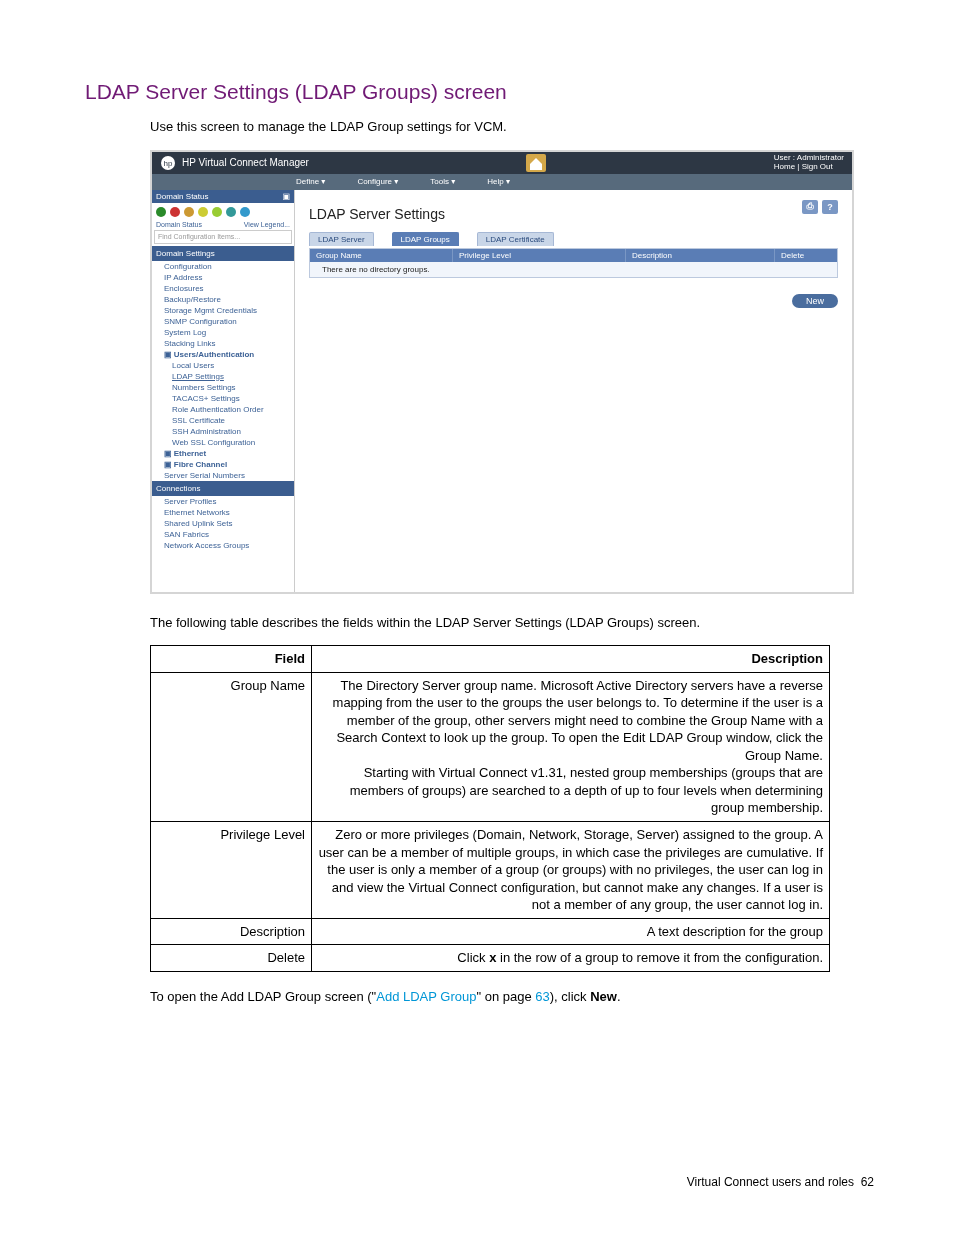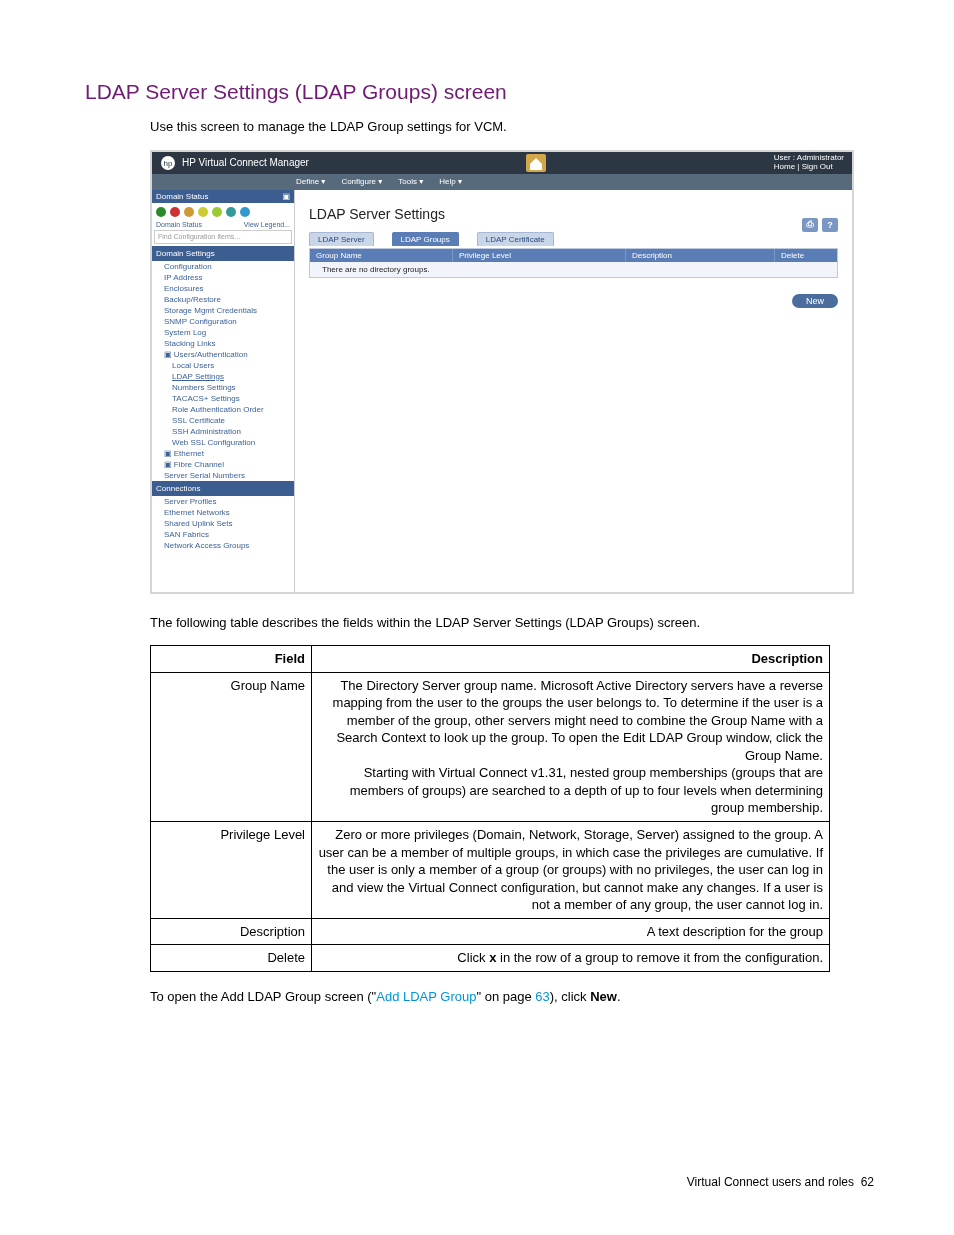--- a/index.html
+++ b/index.html
@@ -3,35 +3,35 @@
 <meta charset="utf-8">
 <style>
   body{margin:0;background:#fff;font-family:Arial,Helvetica,sans-serif;font-size:13px;color:#000;padding:80px 70px 40px 85px;width:954px;box-sizing:border-box}
   h1{font-size:21px;font-weight:normal;color:#701a75;margin:0 0 14px 0}
   .intro,.caption,.postnote{margin-left:65px;margin-bottom:14px;line-height:1.35}
   .screenshot{margin-left:65px;border:2px solid #d5d5d5;width:700px;height:440px;background:#f9a8d4;position:relative;font-size:9px;color:#4a6a9e;margin-bottom:20px}
   .ss-top{background:#2d3744;color:#fff;height:22px;display:flex;align-items:center;padding:0 8px;font-size:10px}
   .ss-top svg{margin-right:6px}
   .ss-top-user{margin-left:auto;font-size:8px;line-height:1.1;text-align:left}
   .ss-top-user a{color:#fff;text-decoration:none}
-  .ss-menubar{background:#576a7c;color:#fff;height:16px;display:flex;align-items:center;padding-left:144px;font-size:8px;gap:16px}
+  .ss-menubar{background:#576a7c;color:#fff;height:16px;display:flex;align-items:center;padding-left:144px;font-size:8px;gap:32px}
   .ss-body{display:flex;height:402px}
   .ss-side{width:142px;border-right:1px solid #ccc;background:#fff;overflow:hidden;position:relative}
   .ss-side-hdr{background:#3b5d8f;color:#fff;padding:2px 4px;font-size:8px;display:flex;justify-content:space-between;align-items:center}
   .ss-side-icons{padding:4px;display:flex;flex-wrap:wrap;gap:4px;font-size:7px;color:#4a6a9e}
   .ss-side-icons span{width:10px;height:10px;border-radius:50%;display:inline-block}
   .ss-search{margin:2px;height:12px;border:1px solid #ccc;font-size:7px;color:#999;padding:0 3px;display:flex;align-items:center}
   .ss-section{background:#3b5d8f;color:#fff;padding:3px 4px;font-size:8px}
   .ss-item{padding:1px 0 1px 12px;font-size:8px;color:#3d6296;cursor:pointer}
   .ss-item.sub{padding-left:20px}
   .ss-item.sel{color:#3d6296;text-decoration:underline}
-  .ss-item.bold{font-weight:normal;color:#3d6296}
+  .ss-item.bold{font-weight:bold;color:#3d6296}
   .ss-main{flex:1;padding:10px 14px;background:#fff}
   .ss-main h2{font-size:14px;font-weight:normal;color:#222;margin:6px 0 10px 0}
-  .ss-main-hdr{display:flex;justify-content:space-between;align-items:flex-end}
+  .ss-main-hdr{display:flex;justify-content:space-between;align-items:flex-start}
   .ss-tabs{display:flex;gap:18px;margin-bottom:2px}
   .ss-tab{background:#c9d6e8;border:1px solid #a6b8d5;border-bottom:none;padding:2px 8px;font-size:8px;color:#2a4a7c;border-radius:2px 2px 0 0}
   .ss-tab.active{background:#5a7db5;color:#fff;border-color:#5a7db5}
   .ss-table{border:1px solid #bcc9de;background:#f1f5fb}
   .ss-thead{display:flex;background:#5a7db5;color:#fff;font-size:8px}
   .ss-th{padding:2px 6px;border-right:1px solid #7a97c4}
   .ss-th:last-child{border-right:none}
   .ss-trow{padding:3px 12px;font-size:8px;color:#222}
   .ss-newbtn{float:right;margin-top:16px;background:#4a6d9e;color:#fff;border:none;border-radius:10px;padding:2px 14px;font-size:9px}
   .ss-help{display:flex;gap:4px}

